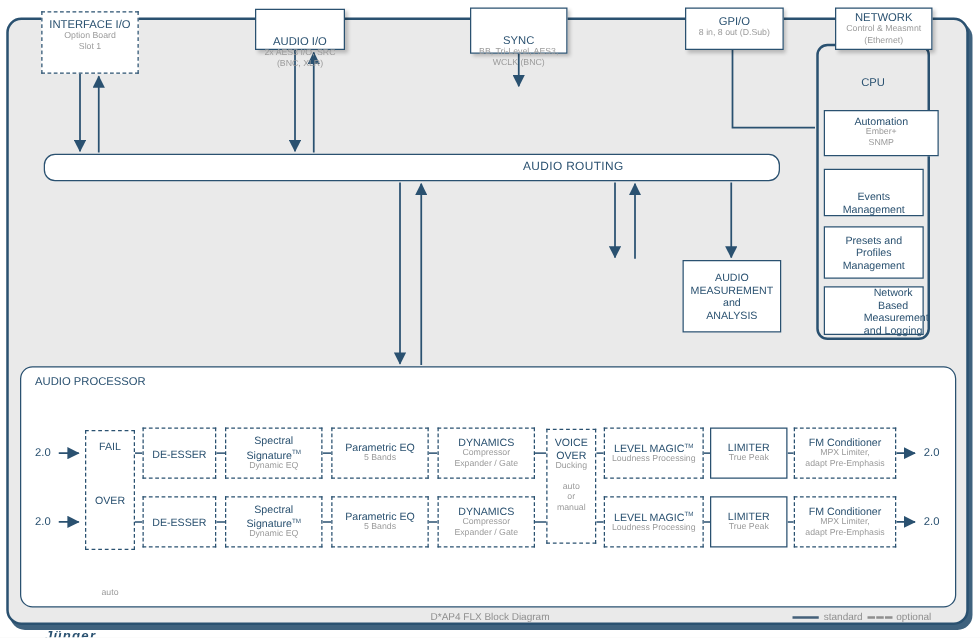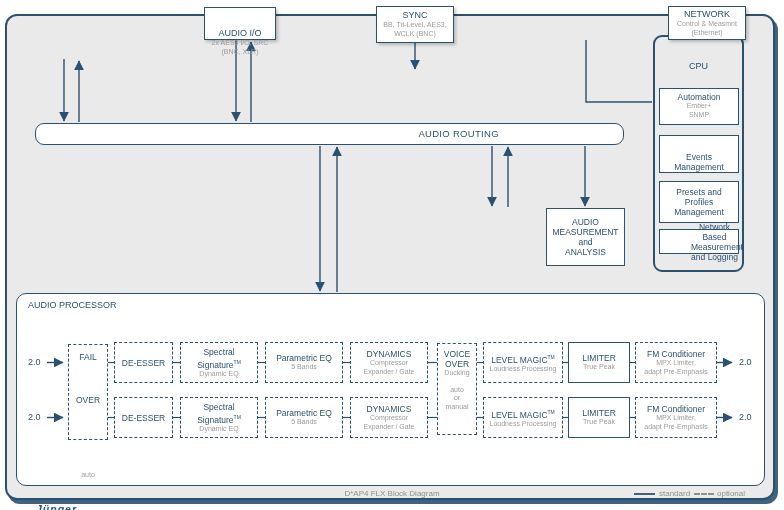--- a/index.html
+++ b/index.html
@@ -98,62 +98,71 @@
         <line x1="173" y1="417.5" x2="180" y2="417.5"></line>
       <line x1="258" y1="417.5" x2="265" y2="417.5"></line>
         <line x1="343" y1="417.5" x2="350" y2="417.5"></line>
       <line x1="428" y1="417.5" x2="437" y2="417.5"></line>
         <line x1="477" y1="417.5" x2="483" y2="417.5"></line>
       <line x1="563" y1="417.5" x2="568" y2="417.5"></line>
         <line x1="630" y1="417.5" x2="635" y2="417.5"></line>
     </g>
   </svg>
 
+  <div class="box dashedb" style="left:33px; top:9px; width:78px; height:50px; padding-top:4px;">
+    <div class="bt">INTERFACE I/O</div>
+    <div class="bs">Option Board</div>
+    <div class="bs">Slot 1</div>
+  </div>
 
   <div class="box shadow" style="left:204px; top:7px; width:72px; height:33px; padding-top:20px;">
     <div class="bt">AUDIO I/O</div>
     <div class="bs">2x AES3 I/O, SRC</div>
     <div class="bs">(BNC, XLR)</div>
   </div>
 
-  <div class="box shadow" style="left:376px; top:6px; width:78px; height:37px; padding-top:3px;">
+  <div class="box shadow" style="left:376px; top:6px; width:78px; height:37px; padding-top:20px;">
     <div class="bt">SYNC</div>
     <div class="bs">BB, Tri-Level, AES3,</div>
     <div class="bs">WCLK (BNC)</div>
   </div>
 
+  <div class="box shadow" style="left:548px; top:6px; width:79px; height:34px; padding-top:5px;">
+    <div class="bt">GPI/O</div>
+    <div class="bs">8 in, 8 out (D.Sub)</div>
+  </div>
 
   <div class="box shadow" style="left:640px; top:6px; width:78px; height:34px; padding-top:2px;margin-left:28px;">
     <div class="bt">NETWORK</div>
     <div class="bs">Control &amp; Measmnt</div>
     <div class="bs">(Ethernet)</div>
   </div>
 
   <div class="cpu-wrap">
     <div class="bt" style="margin-top:24px; text-align:center;">CPU</div>
   </div>
 
-  <div class="box" style="left:659px; top:88px; width:80px; height:37px; padding-top:3px;">
+  <div class="box" style="left:659px; top:88px; width:92px; height:37px; padding-top:3px;">
     <div class="bts">Automation</div>
     <div class="bs">Ember+</div>
     <div class="bs">SNMP</div>
   </div>
 
   <div class="box mod" style="left:659px; top:135px; width:80px; height:38px;justify-content:flex-end;">
     <div class="bts">Events</div>
     <div class="bts">Management</div>
   </div>
 
   <div class="box mod" style="left:659px; top:181px; width:80px; height:42px;">
     <div class="bts">Presets and</div>
     <div class="bts">Profiles</div>
     <div class="bts">Management</div>
   </div>
 
-  <div class="box mod" style="left:659px; top:229px; width:80px; height:25px;padding-left:31px;">
+  <div class="box mod" style="left:659px; top:229px; width:80px; height:39px;padding-left:31px;">
     <div class="bts">Network Based</div>
     <div class="bts">Measurement</div>
     <div class="bts">and Logging</div>
   </div>
 
   <div class="routing">
     <span class="lbl">AUDIO ROUTING</span>
   </div>
 
 

